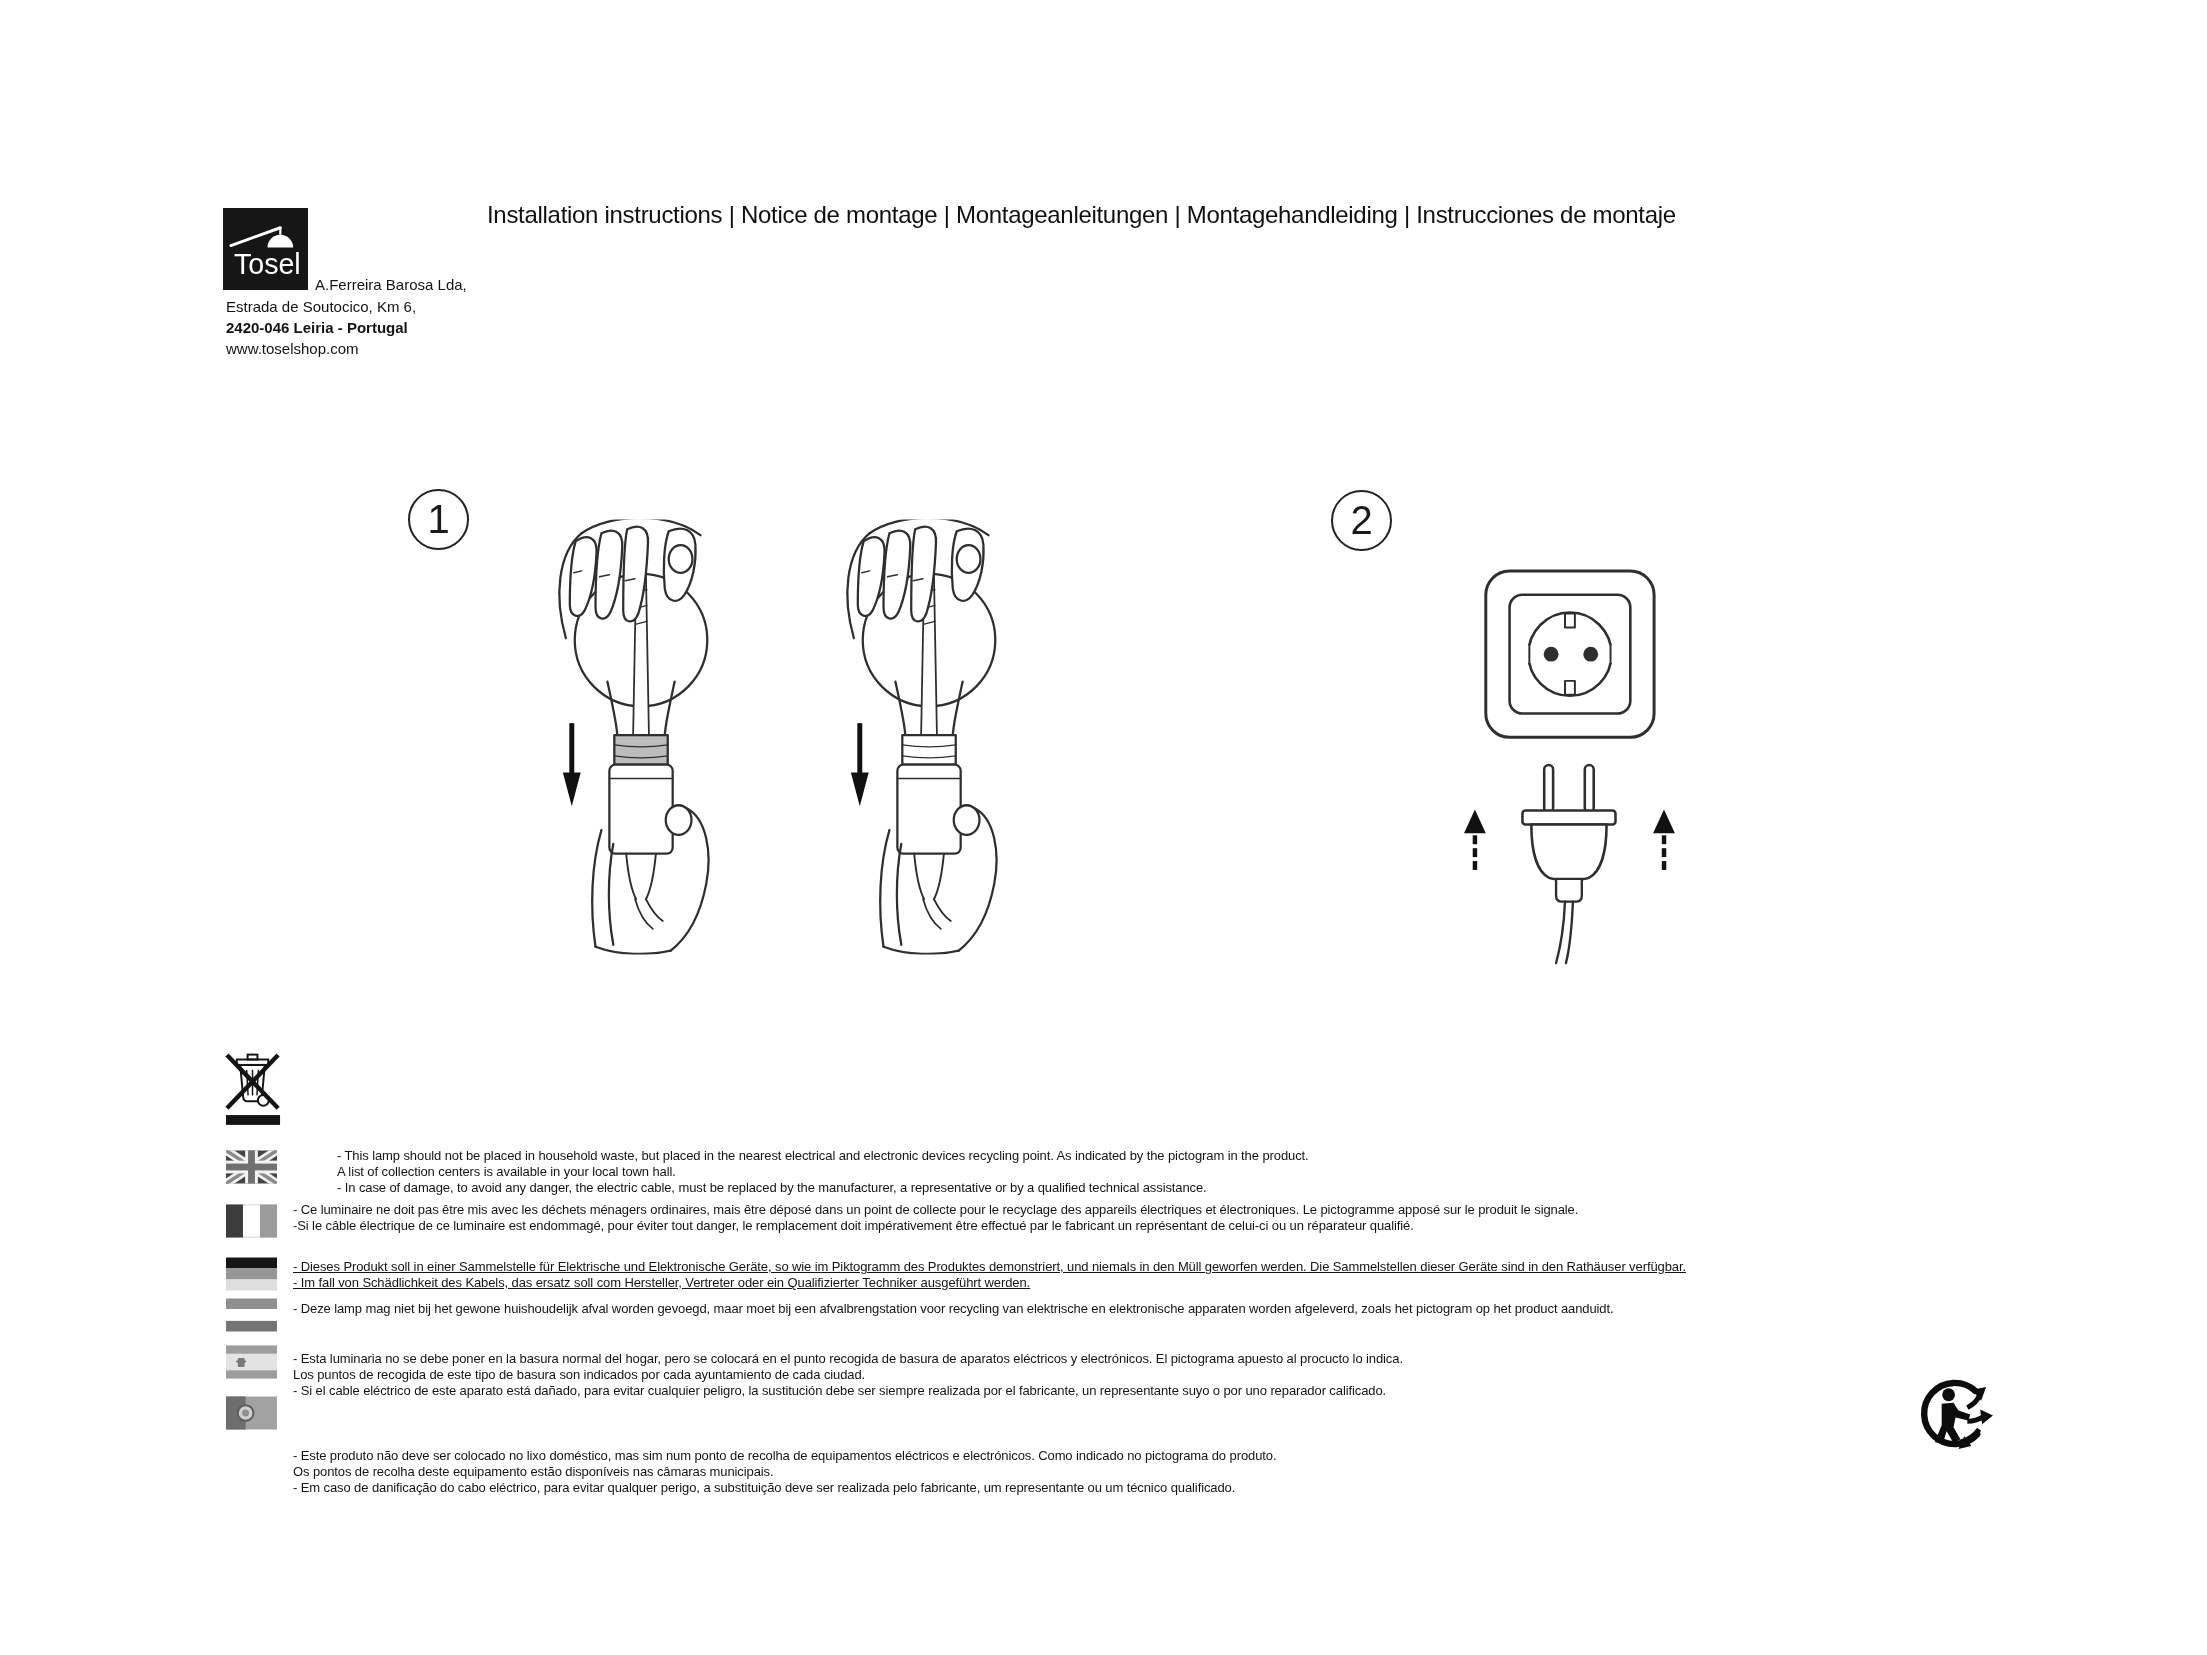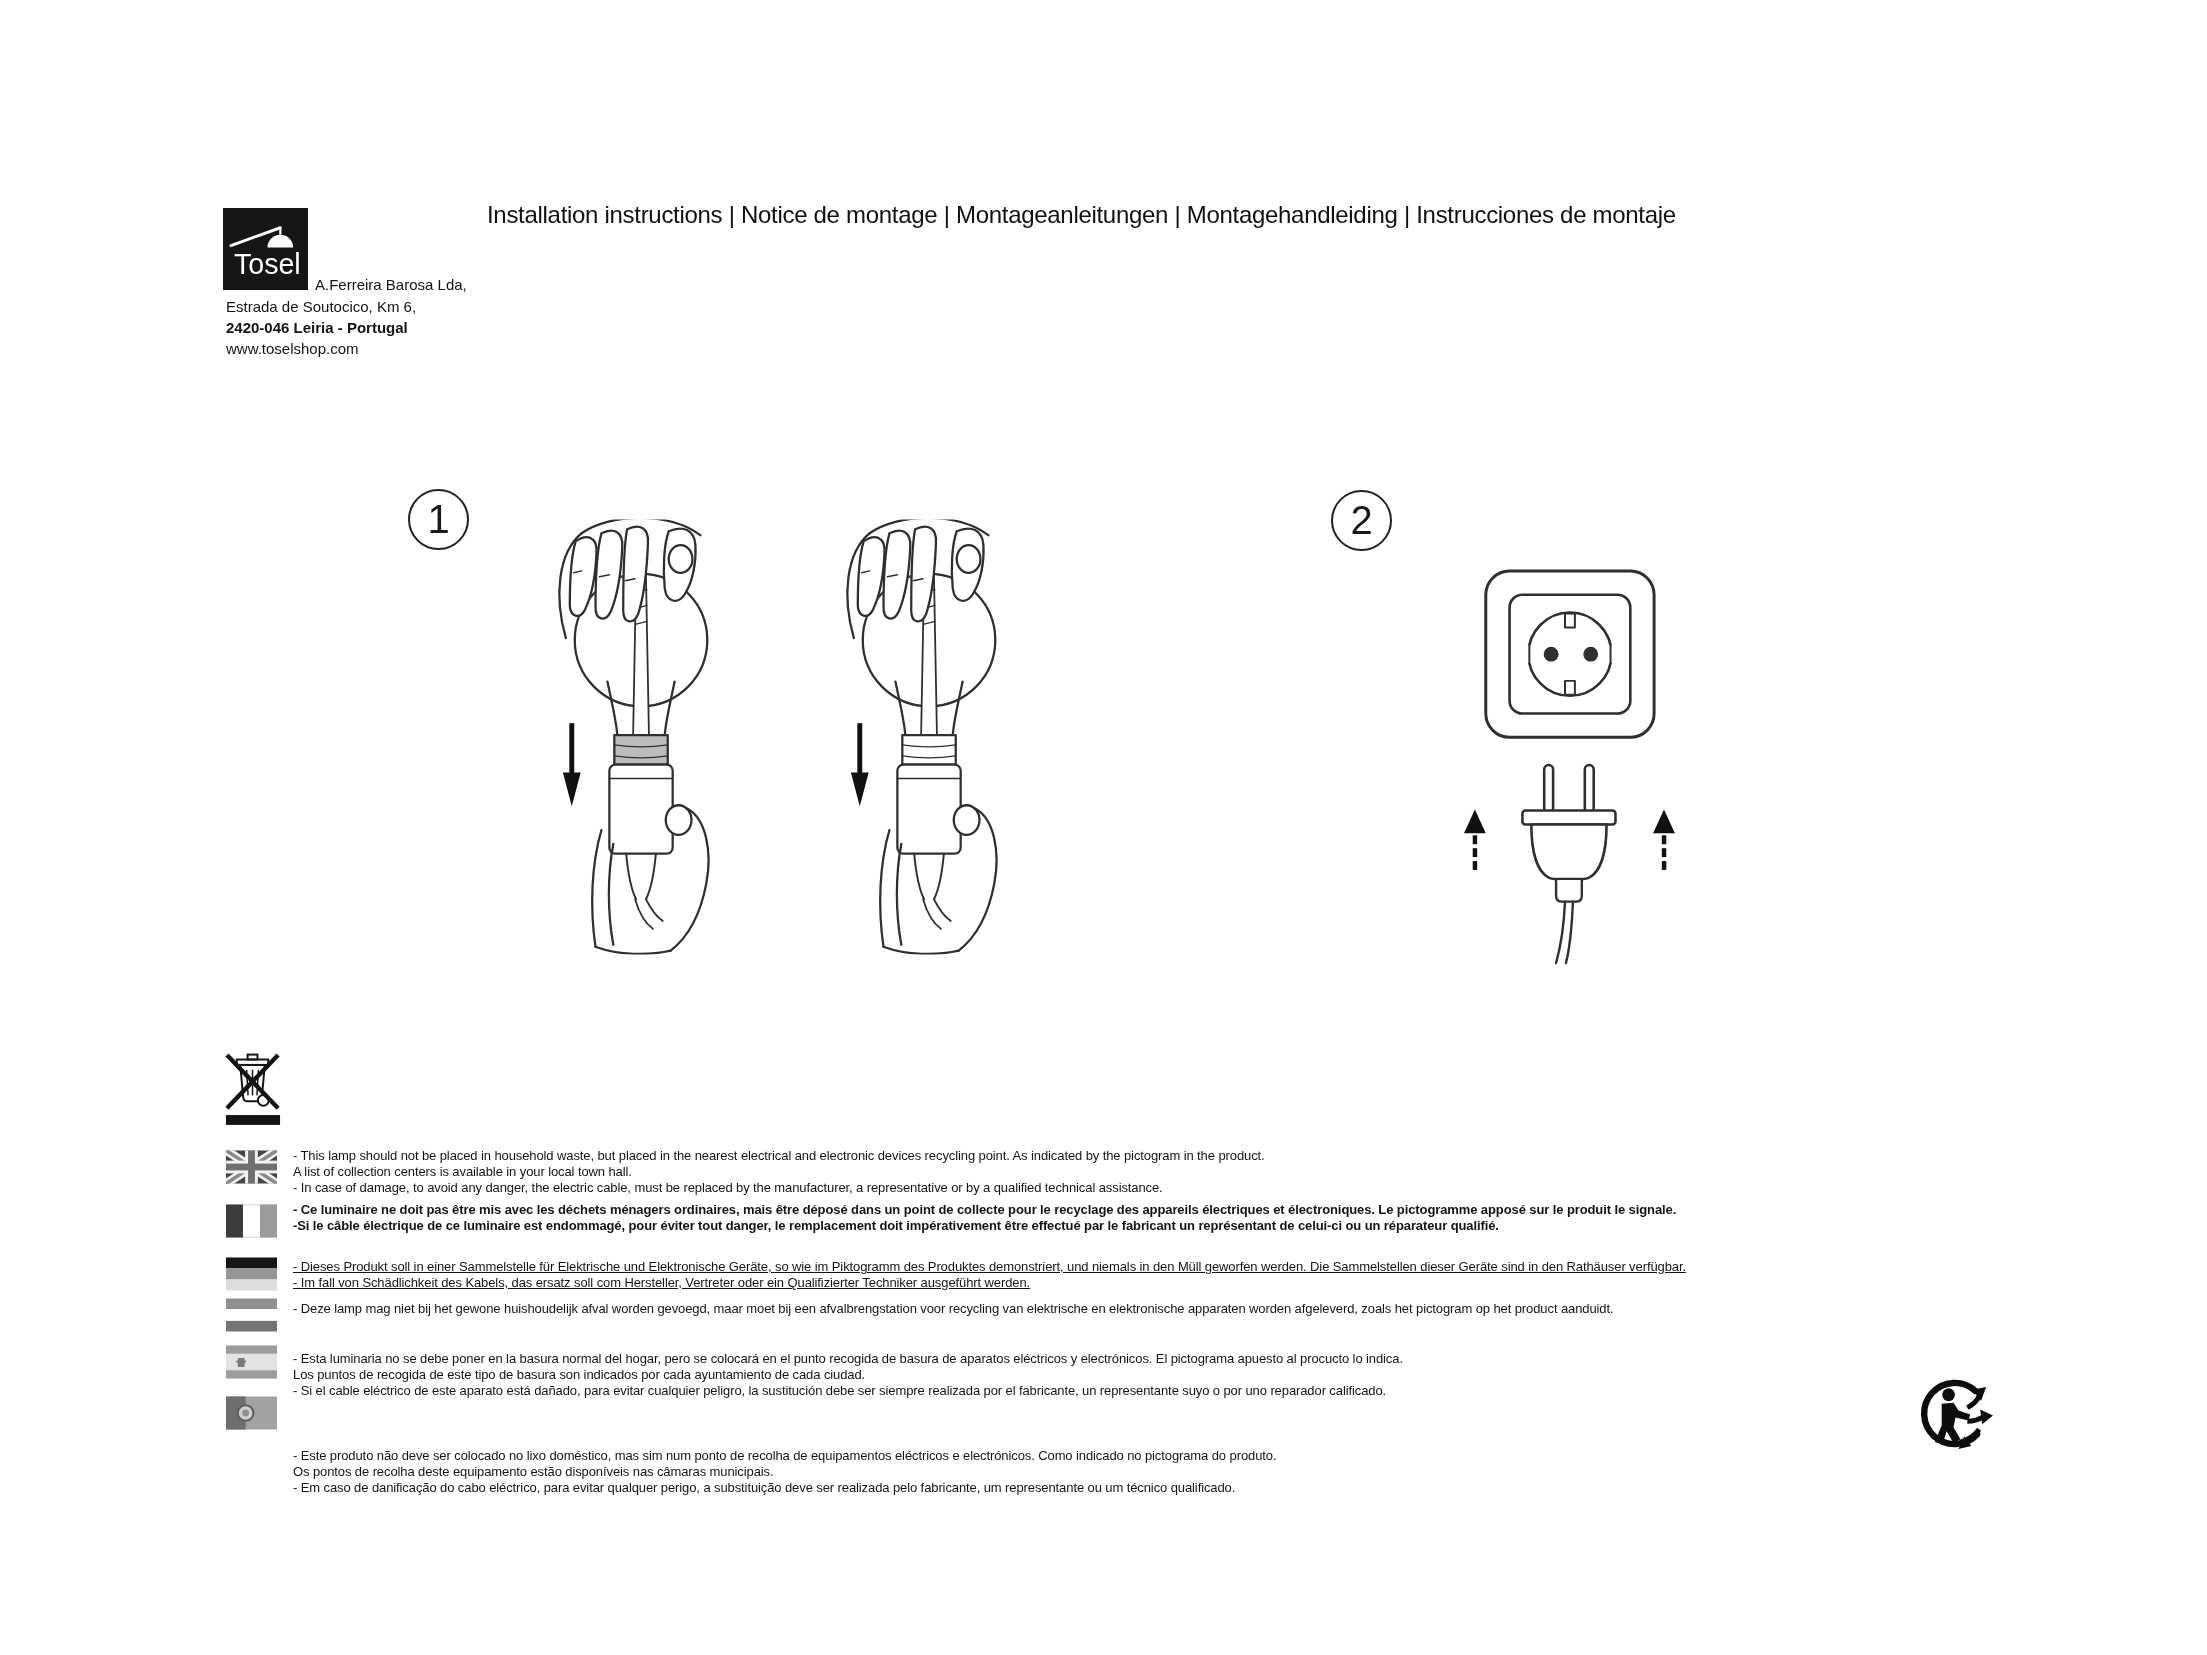--- a/index.html
+++ b/index.html
@@ -32,22 +32,22 @@
   .flag-uk-pos { top:1150px; }
   .flag-fr-pos { top:1204px; }
   .flag-de-pos { top:1257px; }
   .flag-nl-pos { top:1298px; }
   .flag-es-pos { top:1345px; }
   .flag-pt-pos { top:1396px; }
   .lang-block {
     position:absolute; left:293px; font-size:13px; line-height:16px;
     color:#141414; white-space:nowrap; letter-spacing:-0.1px;
   }
-  .lang-en-pos { top:1148px; }
-  .lang-fr-pos { top:1202px;font-weight:bold; }
+  .lang-en-pos { top:1148px;margin-left:44px; }
+  .lang-fr-pos { top:1202px; }
   .lang-de-pos { top:1259px;text-decoration:underline; }
   .lang-nl-pos { top:1301px; }
   .lang-es-pos { top:1351px; }
   .lang-pt-pos { top:1448px; }
 </style>
 </head>
 <body>
 
 <svg width="0" height="0" style="position:absolute" aria-hidden="true">
   <defs>

